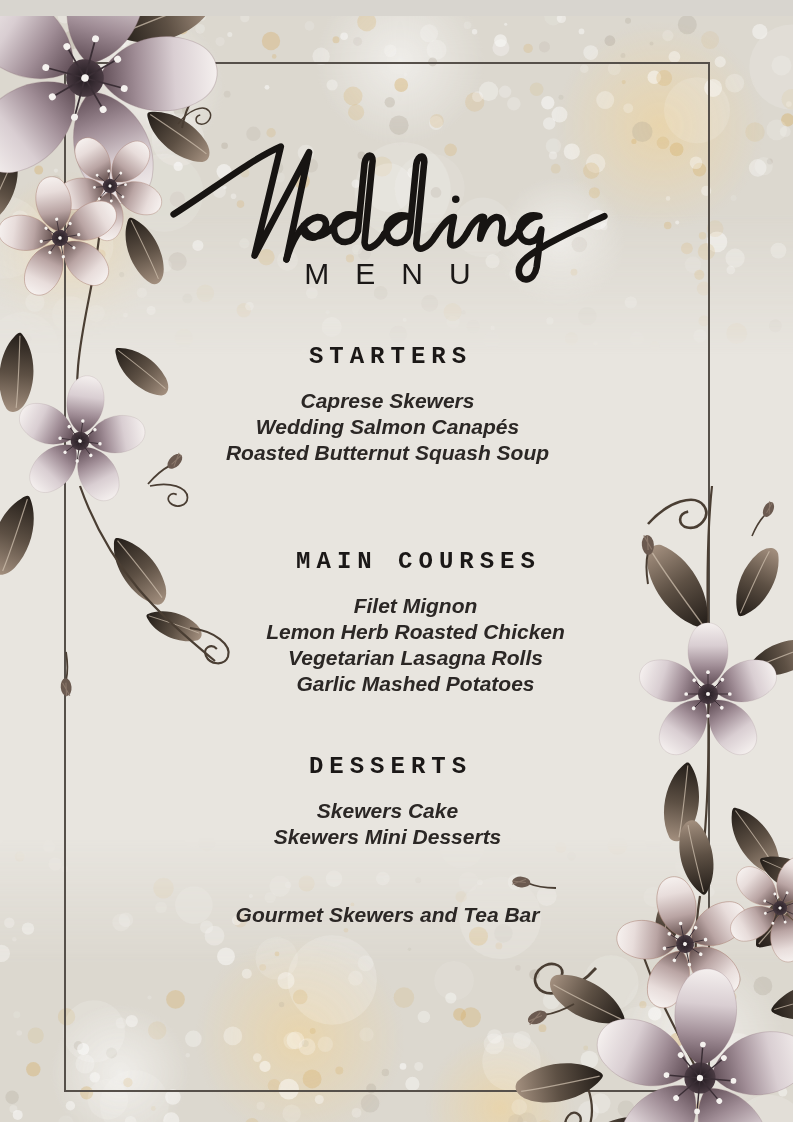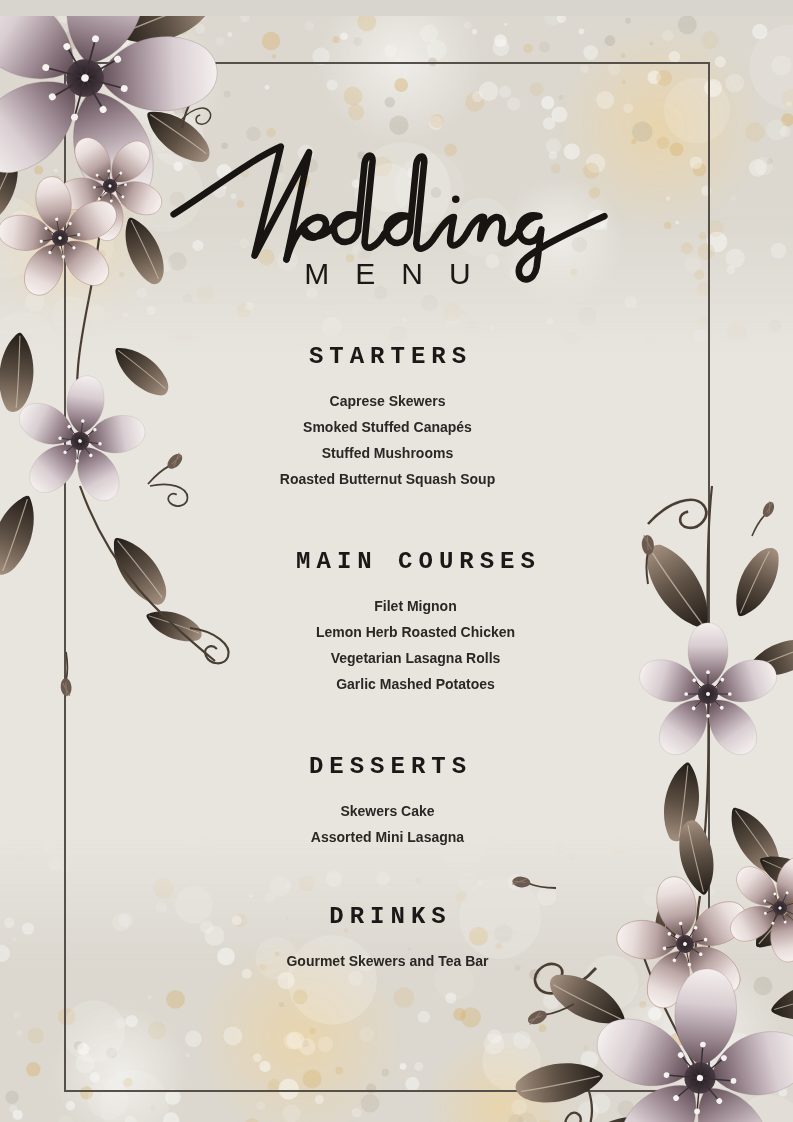--- a/index.html
+++ b/index.html
@@ -34,21 +34,21 @@
   #menu-sections section:nth-child(1){top:326px;}
   #menu-sections section:nth-child(2){top:531px;padding-left:28px;}
   #menu-sections section:nth-child(3){top:736px;}
   #menu-sections section:nth-child(4){top:886px;}
   .section-heading{
     margin:0 0 16px 0;font-size:24px;font-weight:700;letter-spacing:6px;
     color:var(--heading);line-height:30px;transform:translateX(3px);font-family:Liberation Mono, monospace;
   }
   .section-items{list-style:none;margin:0;padding:0;}
   .section-items li{
-    font-weight:700;font-size:14px;line-height:26px;color:var(--item);
+    font-style:italic;font-weight:700;font-size:21px;line-height:26px;color:var(--item);
   }
   .sr-only{position:absolute;width:1px;height:1px;overflow:hidden;clip:rect(0 0 0 0);white-space:nowrap;}
 </style>
 </head>
 <body>
 
 <div class="canvas">
 
   <svg class="band band-top" id="bokeh-top" viewBox="0 0 793 340">
     <defs>
@@ -710,45 +710,43 @@
       <circle cx="306" cy="80" r="4" fill="#171412"></circle>
     </svg>
 
     <div class="menu-word">MENU</div>
 
     <div id="menu-sections">
   <section class="menu-section">
     <h2 class="section-heading">STARTERS</h2>
     <ul class="section-items">
             <li>Caprese Skewers</li>
-            <li>Smoked Stuffed Canapés</li>
-            <li>Stuffed Mushrooms</li>
+            <li>Wedding Salmon Canapés</li>
             <li>Roasted Butternut Squash Soup</li>
           </ul>
   </section>
 
   <section class="menu-section">
     <h2 class="section-heading">MAIN COURSES</h2>
     <ul class="section-items">
             <li>Filet Mignon</li>
             <li>Lemon Herb Roasted Chicken</li>
             <li>Vegetarian Lasagna Rolls</li>
             <li>Garlic Mashed Potatoes</li>
           </ul>
   </section>
 
   <section class="menu-section">
     <h2 class="section-heading">DESSERTS</h2>
     <ul class="section-items">
             <li>Skewers Cake</li>
-            <li>Assorted Mini Lasagna</li>
+            <li>Skewers Mini Desserts</li>
           </ul>
   </section>
 
   <section class="menu-section">
-    <h2 class="section-heading">DRINKS</h2>
     <ul class="section-items">
             <li>Gourmet Skewers and Tea Bar</li>
           </ul>
   </section>
 </div>
   </div>
 </div>
 
 </body></html>

